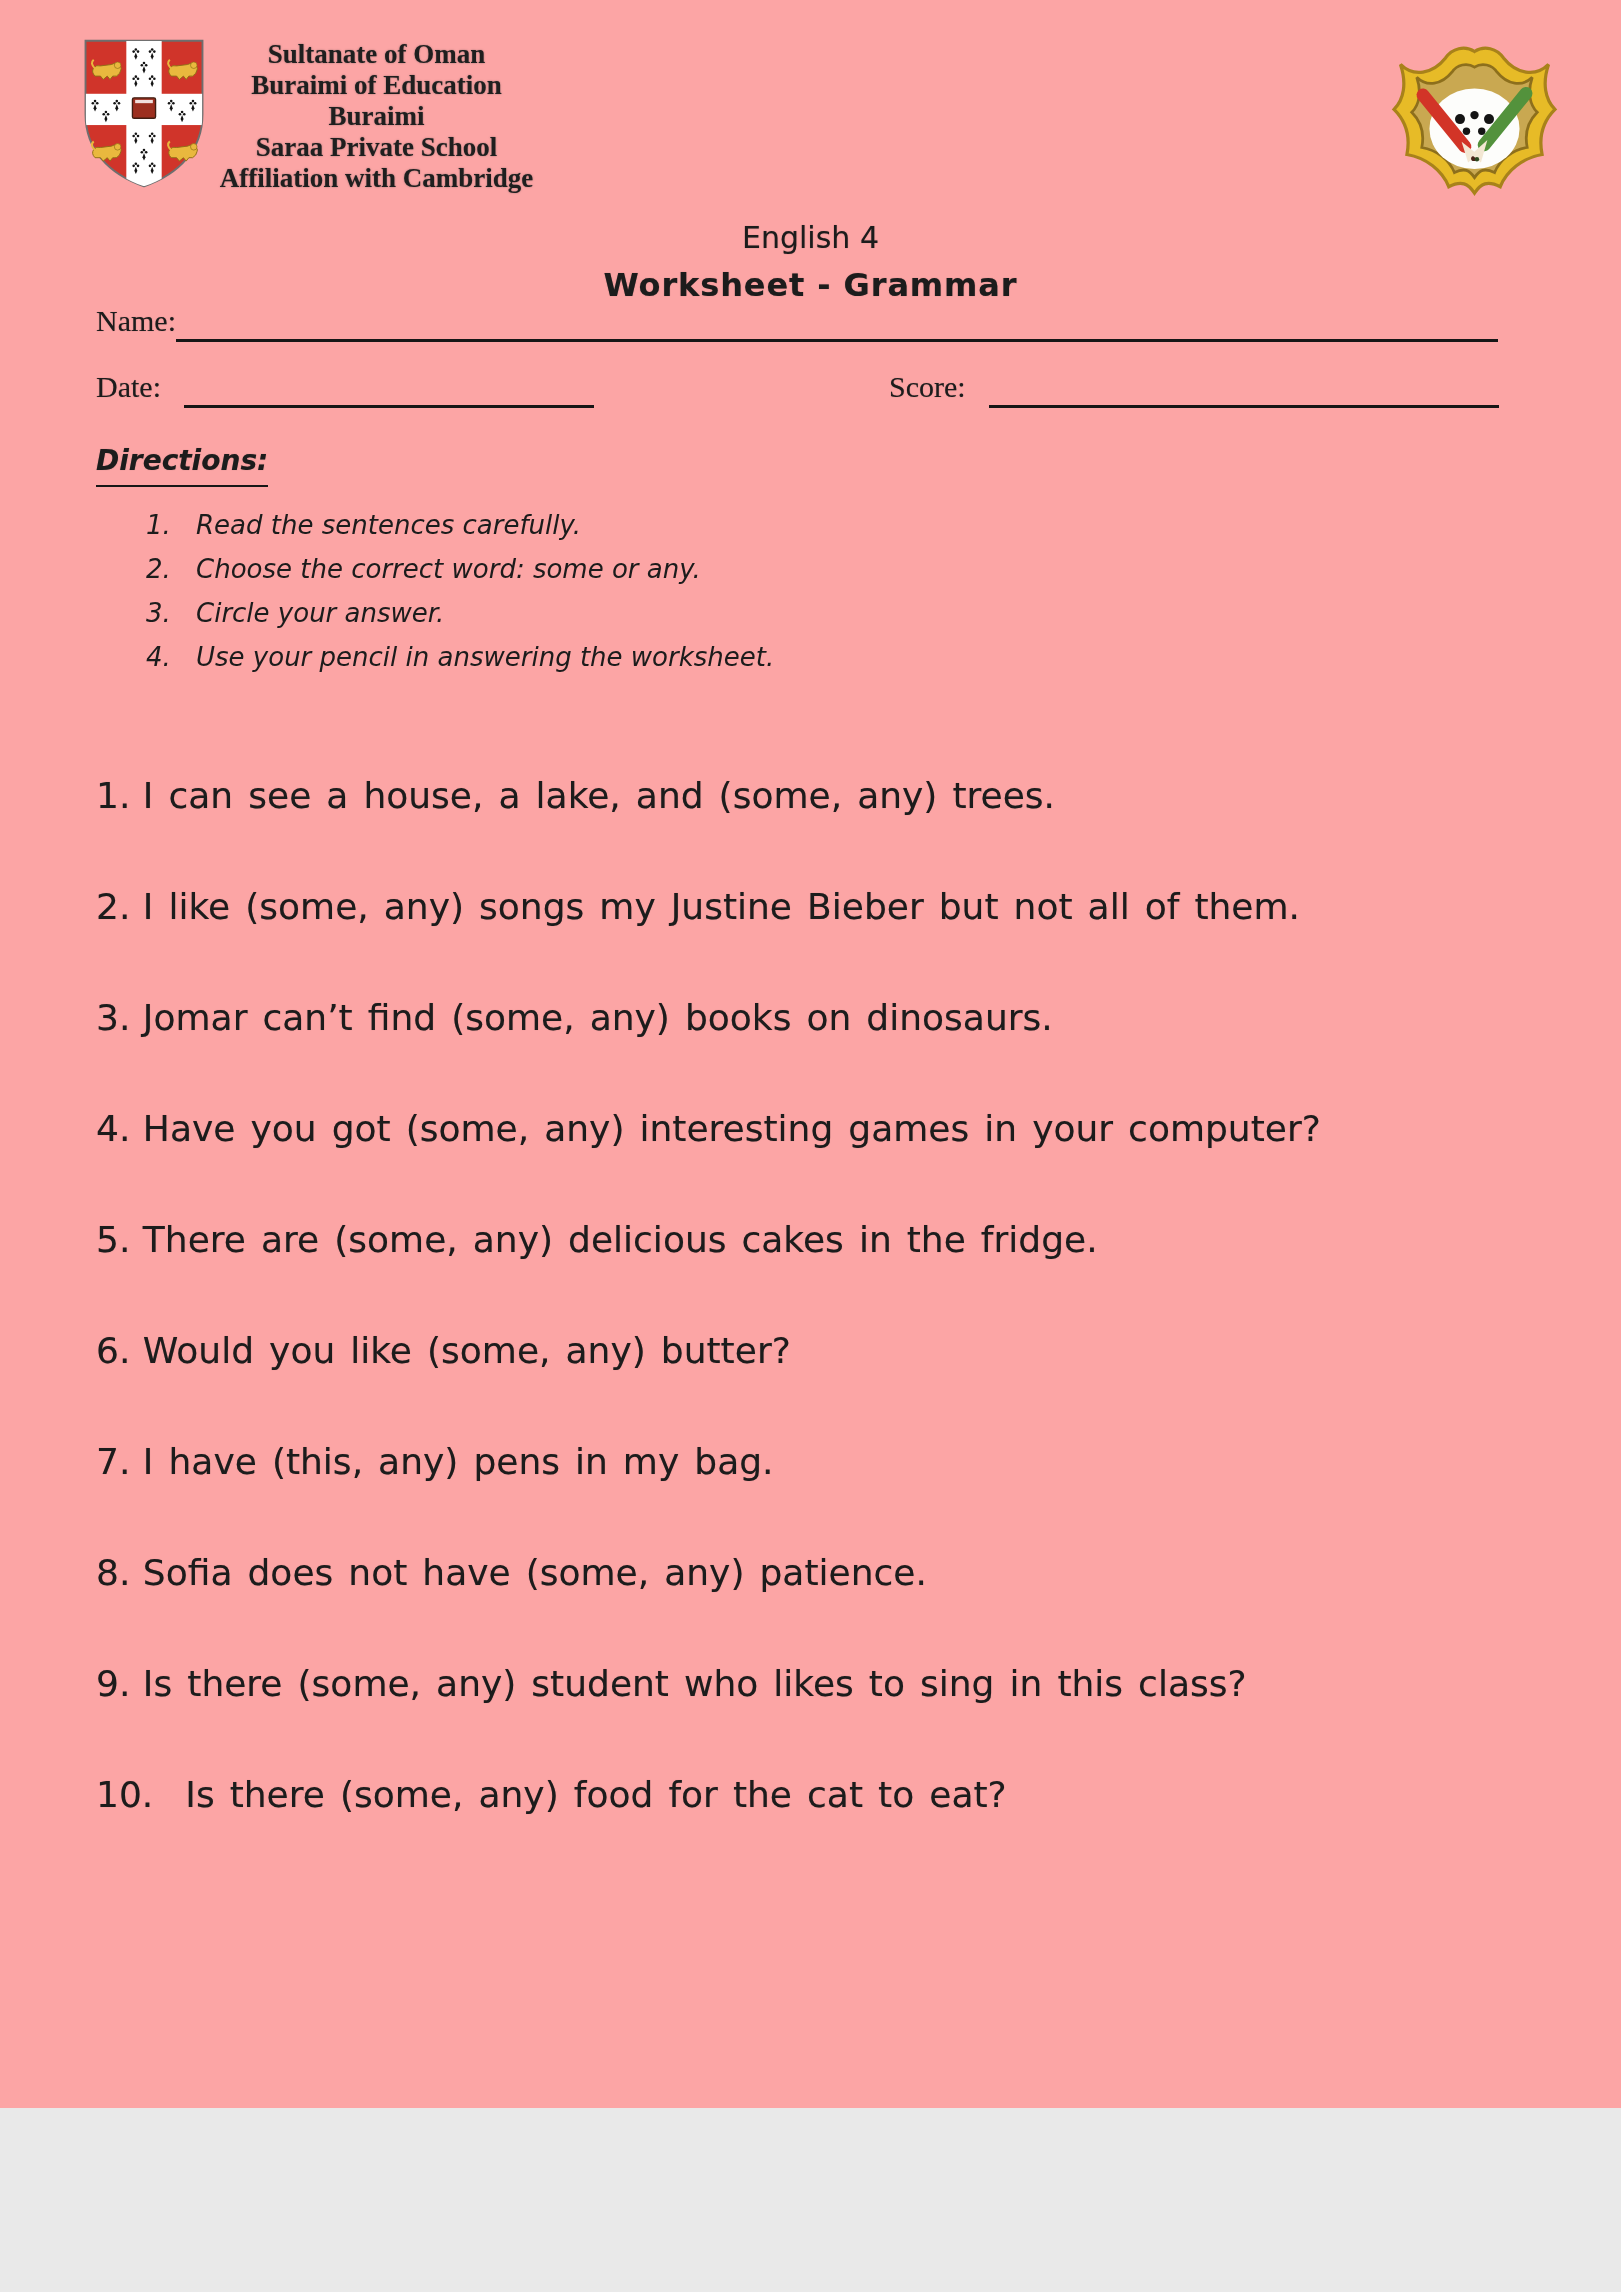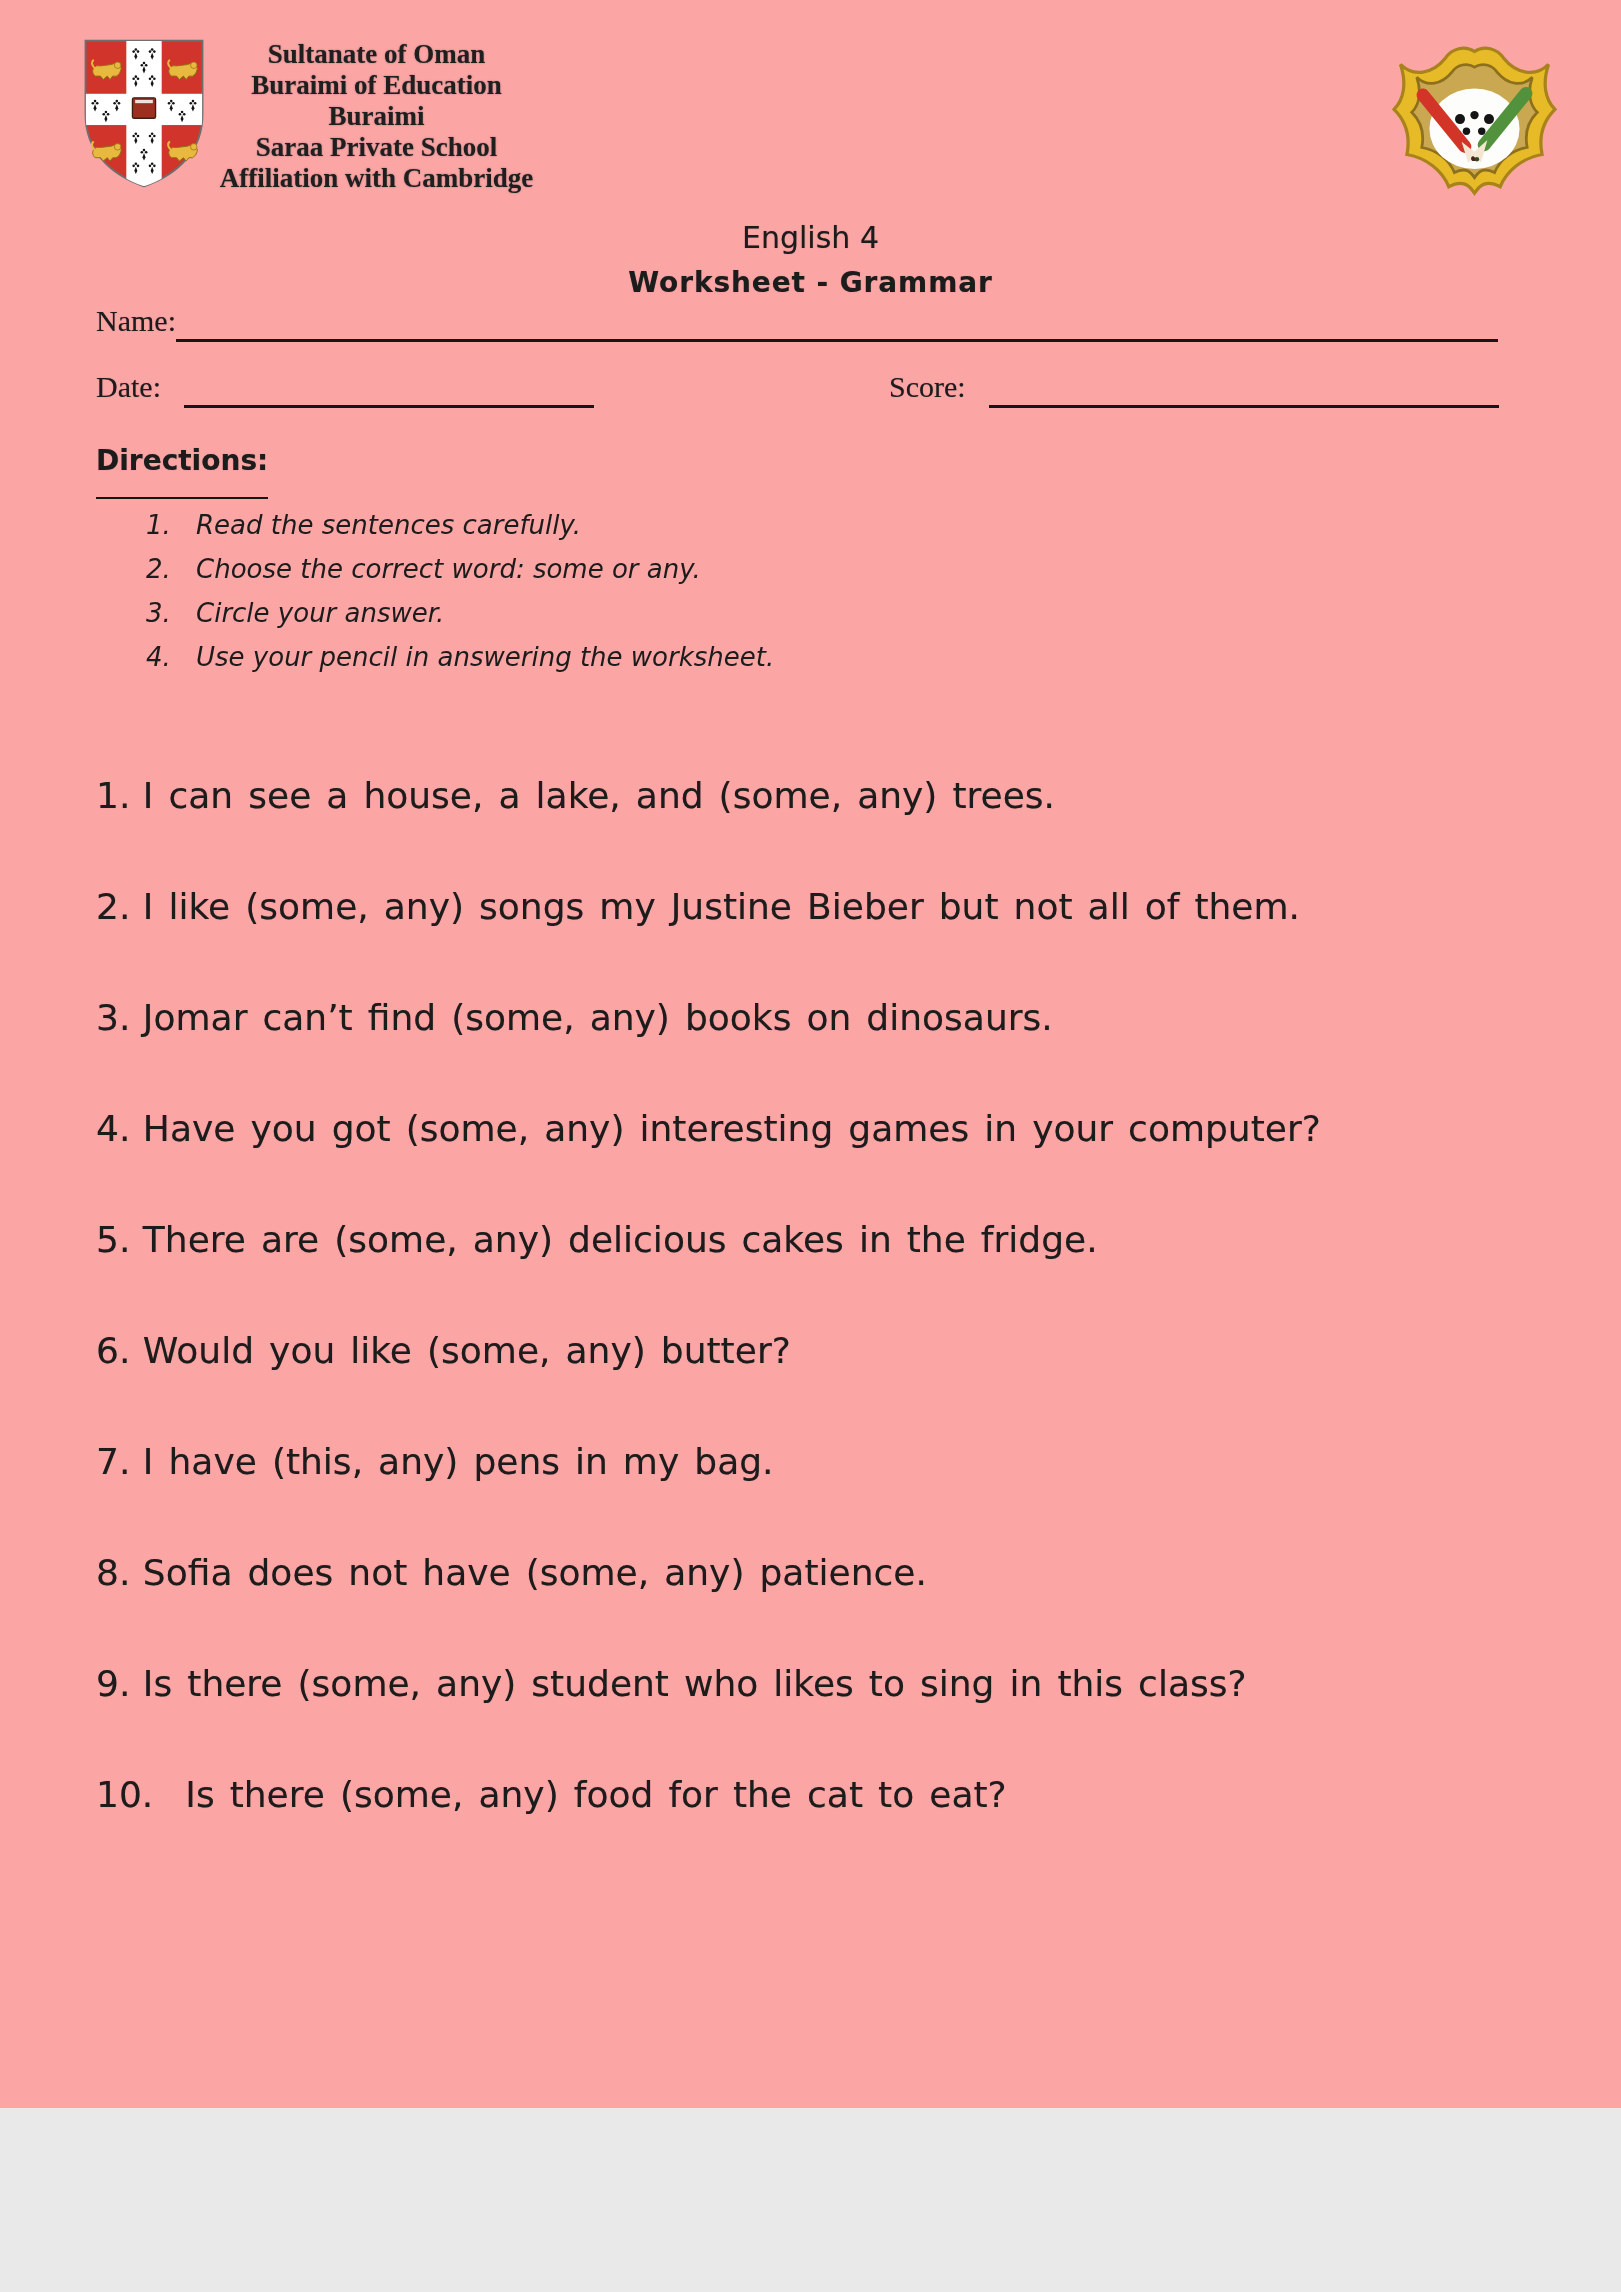--- a/index.html
+++ b/index.html
@@ -34,21 +34,21 @@
   }
   .badge{ position:absolute; left:1377px; top:29px; width:195px; height:177px; }
 
   
   .title-line1{
     position:absolute; left:0; top:220px; width:100%;
     text-align:center; font-weight:400; font-size:30px;
   }
   .title-line2{
     position:absolute; left:0; top:266px; width:100%;
-    text-align:center; font-weight:700; font-size:28px;
+    text-align:center; font-weight:700; font-size:32px;
     letter-spacing:0.9px;
   }
 
   
   .field-row{
     position:absolute; display:flex; align-items:flex-end;
     font-size:30px; white-space:nowrap;
   }
   .field-label{ padding-bottom:3.6px;font-family:Liberation Serif, serif; }
   .fill-line{
@@ -57,22 +57,22 @@
     height:36px;
   }
   .name-row{ left:96px; top:303px; width:1402px; }
   .date-row{ left:96px; top:369px; width:498px; }
   .score-row{ left:889px; top:369px; width:610px; }
   .gap-line{ margin-left:23px; }
 
   
   .directions-heading{
     position:absolute; left:96px; top:444px;
-    font-weight:700; font-size:28px;
-    border-bottom:2.7px solid #161616; padding-bottom:20px;
+    font-style:italic; font-weight:700; font-size:28px;
+    border-bottom:2.7px solid #161616; padding-bottom:8px;
   }
   .directions-list{
     position:absolute; left:146px; top:503px; width:985px;
     font-style:italic; font-size:26px; line-height:44px;
   }
   .d-item{ display:flex; }
   .d-num{ width:50px; flex:0 0 50px; }
 
   
   .questions{

